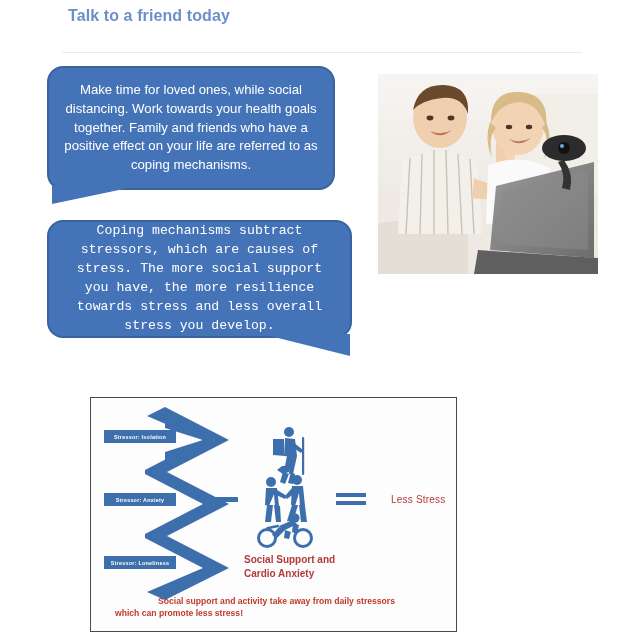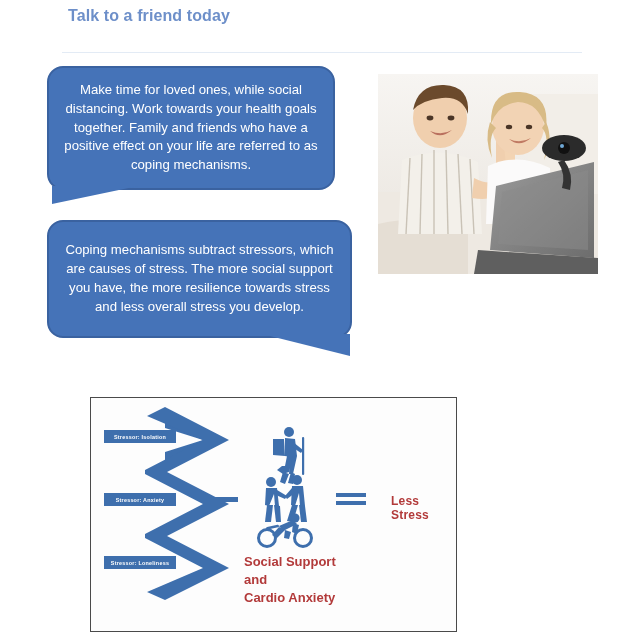--- a/index.html
+++ b/index.html
@@ -57,20 +57,21 @@
     left: 47px;
     top: 66px;
     width: 288px;
     height: 124px;
   }
   #bubble-two {
     left: 47px;
     top: 220px;
     width: 305px;
     height: 118px;
+    font-family: Liberation Mono, monospace;
   }
   .bubble-tail {
     position: absolute;
     width: 0;
     height: 0;
   }
   
   #bubble-one-tail {
     left: 52px;
     top: 186px;
@@ -175,32 +176,32 @@
     left: 158px;
     top: 28px;
     width: 72px;
     height: 122px;
   }
   #activity-caption {
     position: absolute;
     left: 153px;
     top: 155px;
     width: 100px;
-    font-size: 13px;
+    font-size: 10px;
     font-weight: bold;
     color: #b23a3a;
     line-height: 1.38;
     text-align: left;
   }
   #less-stress-label {
     position: absolute;
     left: 292px;
     top: 96px;
-    font-size: 12px;
-    font-weight: bold;
+    font-size: 10px;
+    font-weight: normal;
     color: #b23a3a;
     letter-spacing: 0.2px;
     padding-left: 8px;
   }
   #bottom-caption {
     position: absolute;
     left: 18px;
     top: 198px;
     width: 335px;
     font-size: 8.6px;
@@ -374,13 +375,17 @@
     <span>Cardio Anxiety</span>
   </div>
 
   <div id="equals-sign">
     <span></span>
     <span></span>
   </div>
 
   <div id="less-stress-label">Less Stress</div>
 
+  <div id="bottom-caption">
+    <span>Social support and activity take away from daily stressors</span>
+    <span class="line-two">which can promote less stress!</span>
+  </div>
 </div>
 
 </body></html>

